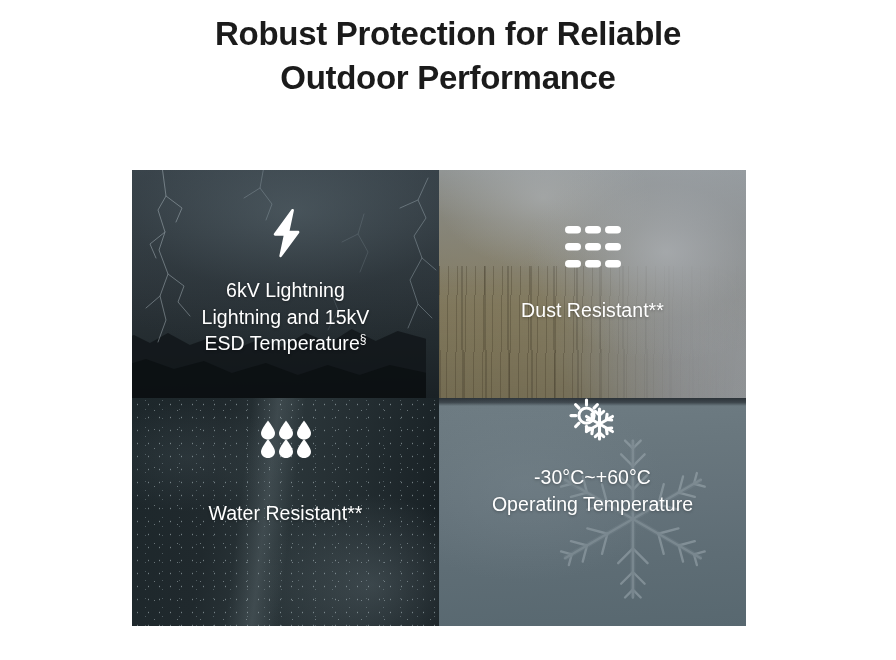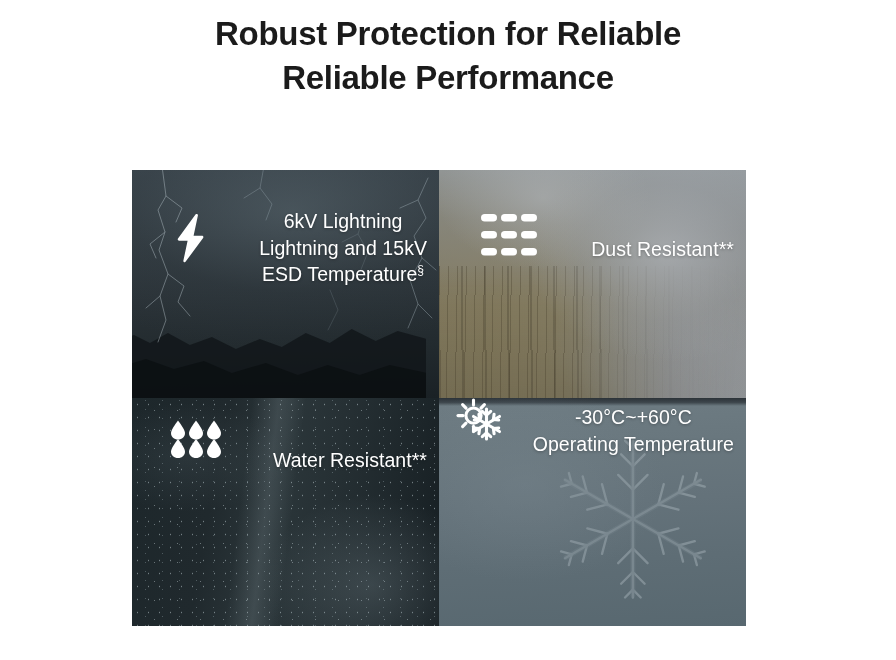--- a/index.html
+++ b/index.html
@@ -61,21 +61,21 @@
   .cell-bg {
     position: absolute;
     inset: 0;
     z-index: 0;
   }
   .cell-inner {
     position: relative;
     z-index: 3;
     width: 100%;
     display: flex;
-    flex-direction: row;
+    flex-direction: column;
     align-items: center;
   }
   .cell-icon {
     display: block;
     margin: 0 auto;
   }
   .cell-label {
     color: #ffffff;
     text-align: center;
     font-size: 19.5px;
@@ -108,21 +108,21 @@
     opacity: 0.92;
   }
   .storm-bolts {
     position: absolute;
     inset: 0;
     z-index: 2;
     opacity: 0.80;
   }
 
   
-  .cell-dust .cell-inner { padding-top: 43px; }
+  .cell-dust .cell-inner { padding-top: 55px; }
   .cell-dust .cell-icon { margin-bottom: 26px; }
   .bg-dust {
     background:
       linear-gradient(183deg, rgba(150,156,160,0.95) 0%, rgba(132,136,136,0.60) 26%, rgba(116,114,102,0.30) 54%, rgba(108,104,90,0.16) 74%, rgba(96,94,84,0.10) 100%),
       linear-gradient(96deg, #8a8268 0%, #8d8468 22%, #918a72 40%, #8d8d86 58%, #8f9296 76%, #93979b 100%);
   }
   .dust-ground {
     position: absolute;
     left: 0; right: 0; bottom: 0;
     height: 58%;
@@ -210,21 +210,21 @@
 
   .icon-white { fill: #ffffff; }
 </style>
 </head>
 <body>
 
 <div class="page">
 
   <div class="heading">
     <span class="heading-line">Robust Protection for Reliable</span>
-    <span class="heading-line">Reliable Performance</span>
+    <span class="heading-line">Outdoor Performance</span>
   </div>
 
   <div class="feature-grid">
 
     <div class="cell cell-lightning">
       <div class="cell-bg bg-storm"></div>
 
       <svg class="storm-bolts" viewBox="0 0 307 228" preserveAspectRatio="none">
         <g stroke="#c9d6dd" fill="none" stroke-width="0.9" opacity="0.55" stroke-linecap="round">
           <path d="M30 -4 L34 26 L26 40 L33 62 L27 80 L36 104 L28 126 L34 150 L26 172"></path>

